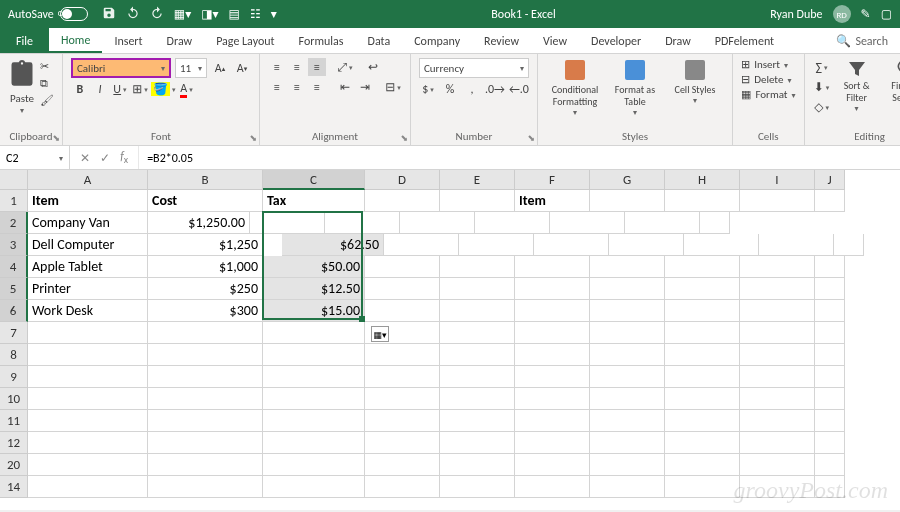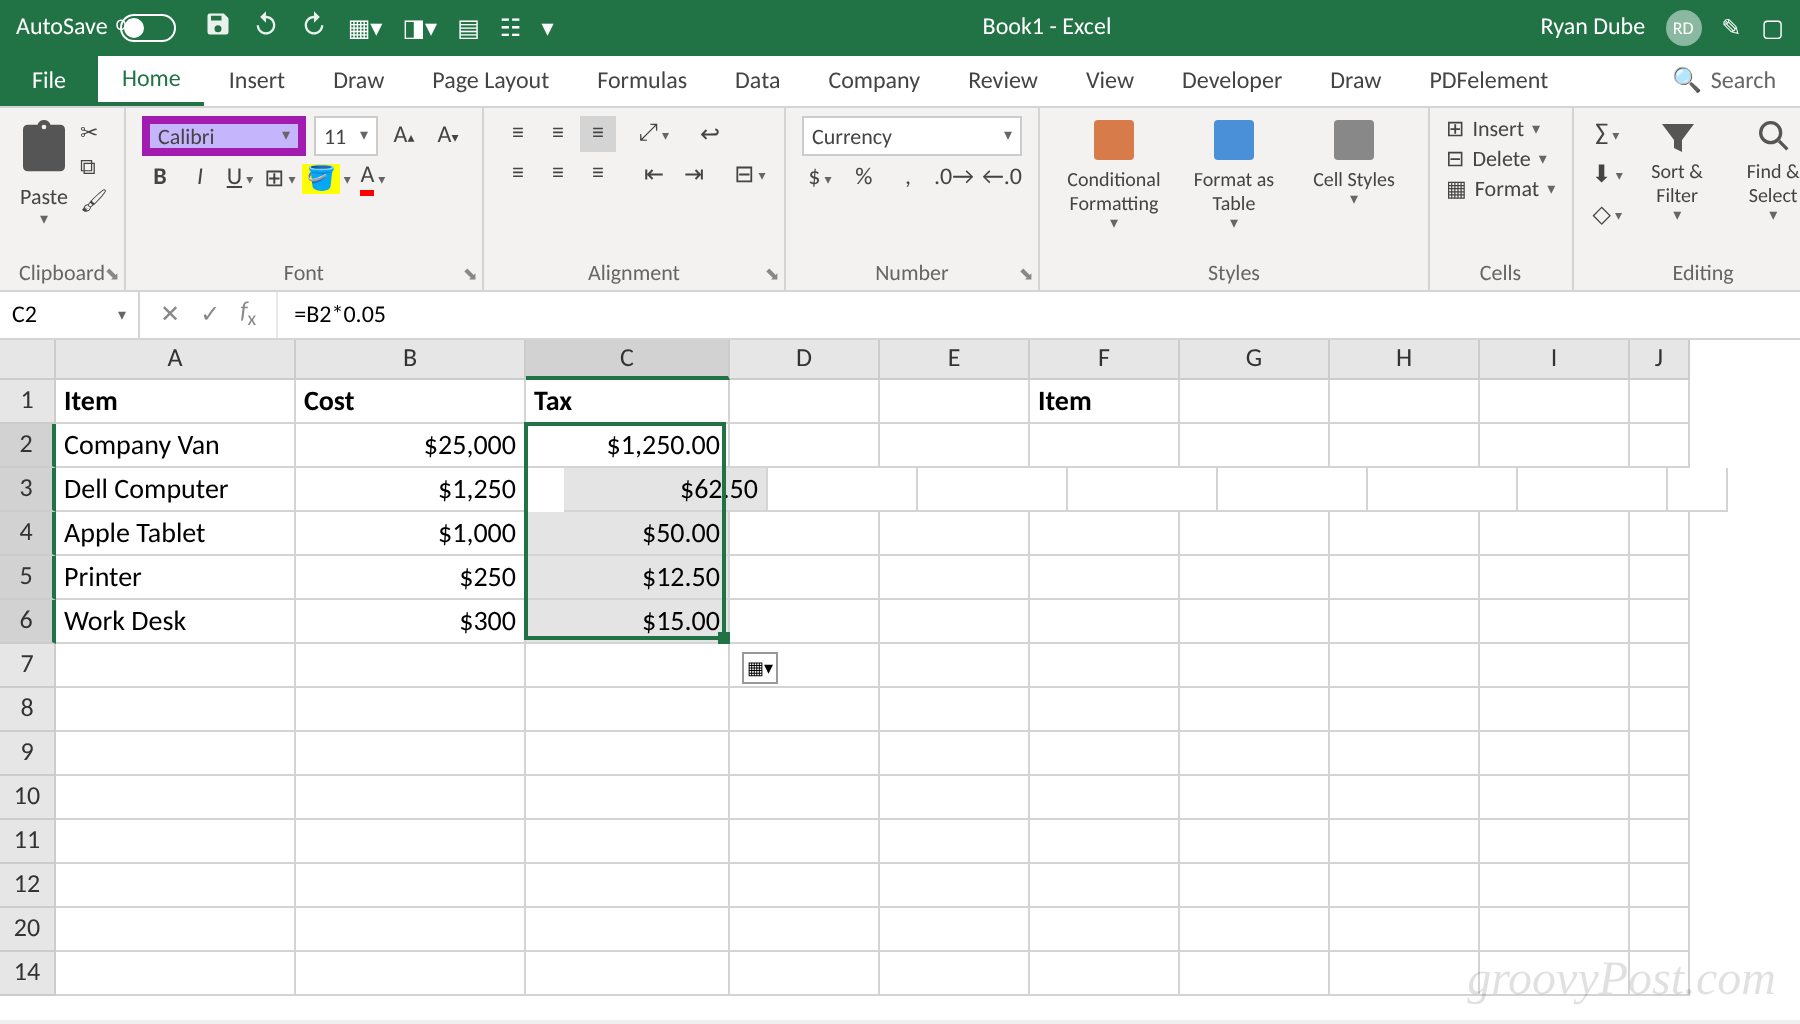--- a/index.html
+++ b/index.html
@@ -26,21 +26,21 @@
 .group .label { text-align: center; color: #666; font-size: 11px; margin-top: 2px; }
 .group .dlg { position: absolute; right: 2px; bottom: 2px; font-size: 9px; color: #888; }
 .group-body { display: flex; flex-direction: column; gap: 2px; flex: 1; }
 
 .clipboard-body { display: flex; gap: 4px; align-items: flex-start; }
 .paste { display: flex; flex-direction: column; align-items: center; font-size: 11px; }
 .paste svg { margin-bottom: 2px; }
 .clip-small { display: flex; flex-direction: column; gap: 4px; padding-top: 2px; }
 
 .font-top { display: flex; gap: 4px; align-items: center; }
-.font-name { width: 82px; height: 20px; border: 4px solid #a21caf; background: #c4b5fd; font-size: 11px; padding: 0 4px; display: flex; align-items: center; justify-content: space-between; }
+.font-name { width: 100px; height: 20px; border: 2px solid #a21caf; background: #fdba74; font-size: 11px; padding: 0 4px; display: flex; align-items: center; justify-content: space-between; }
 .font-size { width: 32px; height: 20px; border: 1px solid #ccc; background: #fff; font-size: 11px; padding: 0 4px; display: flex; align-items: center; justify-content: space-between; }
 .font-bottom { display: flex; gap: 2px; align-items: center; }
 .rbtn { min-width: 18px; height: 18px; display: flex; align-items: center; justify-content: center; cursor: pointer; font-size: 12px; }
 .rbtn.dd::after { content: '▾'; font-size: 7px; margin-left: 2px; color: #666; }
 
 .align-rows { display: flex; flex-direction: column; gap: 2px; }
 .align-row { display: flex; gap: 2px; }
 
 .number-top { width: 110px; height: 20px; border: 1px solid #ccc; background: #fff; font-size: 11px; padding: 0 4px; display: flex; align-items: center; justify-content: space-between; }
 .number-bottom { display: flex; gap: 4px; align-items: center; }
@@ -363,21 +363,20 @@
         <div class="cell" style="width: 75px;"></div>
         <div class="cell" style="width: 75px;"></div>
         <div class="cell bold" style="width: 75px;">Item</div>
         <div class="cell" style="width: 75px;"></div>
         <div class="cell" style="width: 75px;"></div>
         <div class="cell" style="width: 75px;"></div>
         <div class="cell" style="width: 30px;"></div>
       </div>
       <div class="cell-row">
         <div class="cell" style="width: 120px;">Company Van</div>
-        <div class="cell right" style="width: 115px;">$25,000</div>
         <div class="cell right" style="width: 102px;">$1,250.00</div>
         <div class="cell" style="width: 75px;"></div>
         <div class="cell" style="width: 75px;"></div>
         <div class="cell" style="width: 75px;"></div>
         <div class="cell" style="width: 75px;"></div>
         <div class="cell" style="width: 75px;"></div>
         <div class="cell" style="width: 75px;"></div>
         <div class="cell" style="width: 30px;"></div>
       </div>
       <div class="cell-row">

